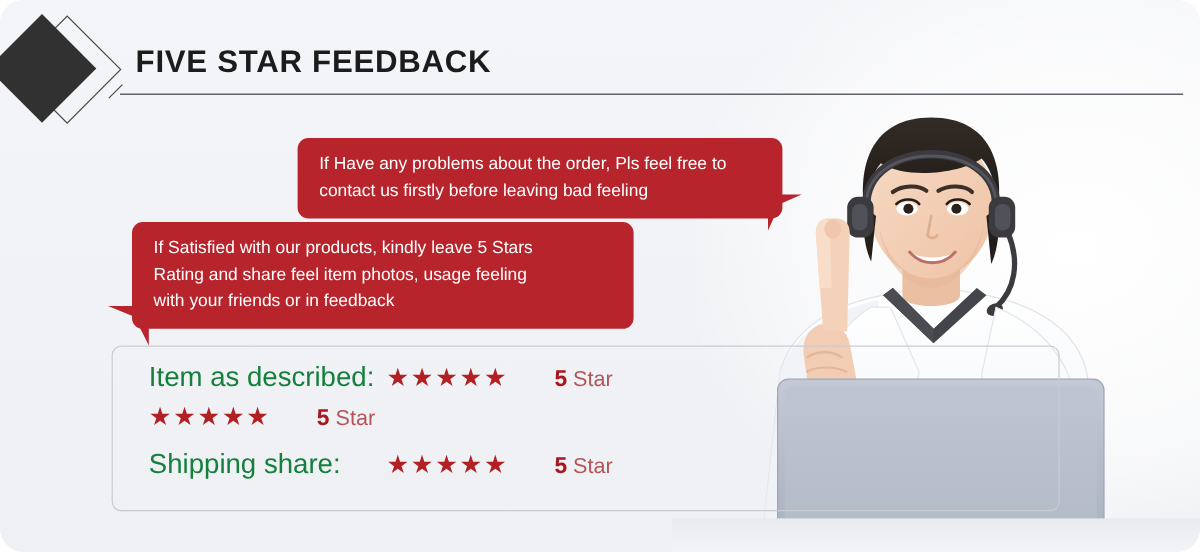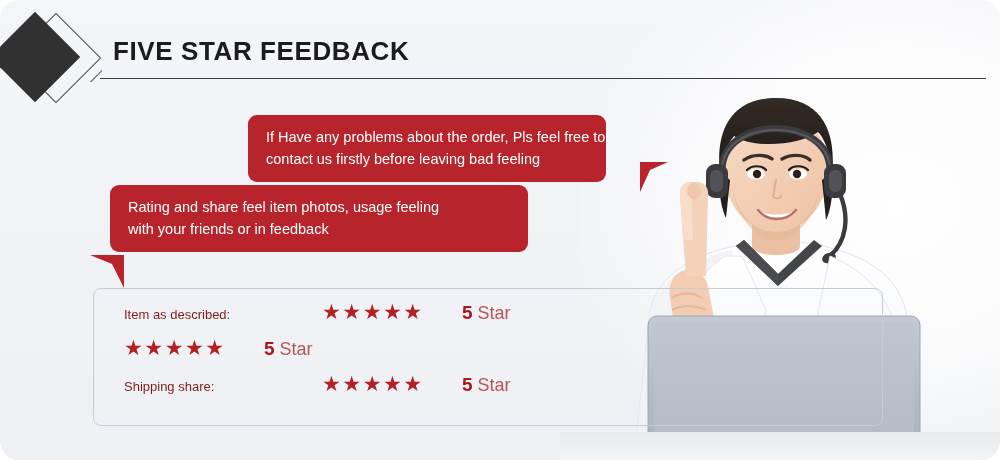--- a/index.html
+++ b/index.html
@@ -82,21 +82,21 @@
     border-radius: 9px;
     color: #ffffff;
     font-size: 14.5px;
     line-height: 22px;
     box-sizing: border-box;
   }
   .bubble .line { white-space: nowrap; }
 
   #bubble-top {
     left: 248px; top: 115px;
-    width: 358px;
+    width: 404px;
     padding: 11px 16px 12px 18px;
   }
   .tail-top {
     position: absolute;
     left: 640px; top: 162px;
     width: 0; height: 0;
     border-left: 10px solid #b8242c;
     border-top: 8px solid #b8242c;
     border-right: 18px solid transparent;
     border-bottom: 22px solid transparent;
@@ -132,22 +132,22 @@
     left: 124px; top: 301px;
     width: 460px;
   }
   .rating-row {
     display: flex;
     align-items: baseline;
     height: 36px;
   }
   .rating-label {
     width: 198px;
-    font-size: 13px;
-    color: #7f1d1d;
+    font-size: 23px;
+    color: #15803d;
     font-family: "Liberation Sans", sans-serif;
     white-space: nowrap;
   }
   .rating-stars {
     width: 140px;
     font-size: 21px;
     letter-spacing: 1.5px;
     color: #b32024;
     line-height: 1;
     white-space: nowrap;
@@ -295,20 +295,21 @@
   </div>
 
   <div class="tail-top"></div>
   <div class="bubble" id="bubble-top">
     <div class="line">If Have any problems about the order, Pls feel free to</div>
     <div class="line">contact us firstly before leaving bad feeling</div>
   </div>
 
   <div class="tail-bottom"></div>
   <div class="bubble" id="bubble-bottom">
+    <div class="line">If Satisfied with our products, kindly leave 5 Stars</div>
     <div class="line">Rating and share feel item photos, usage feeling</div>
     <div class="line">with your friends or in feedback</div>
   </div>
 
   <div class="ratings-card"></div>
   <div class="ratings-list">
 
     <div class="rating-row">
       <span class="rating-label">Item as described:</span>
       <span class="rating-stars">★★★★★</span>

